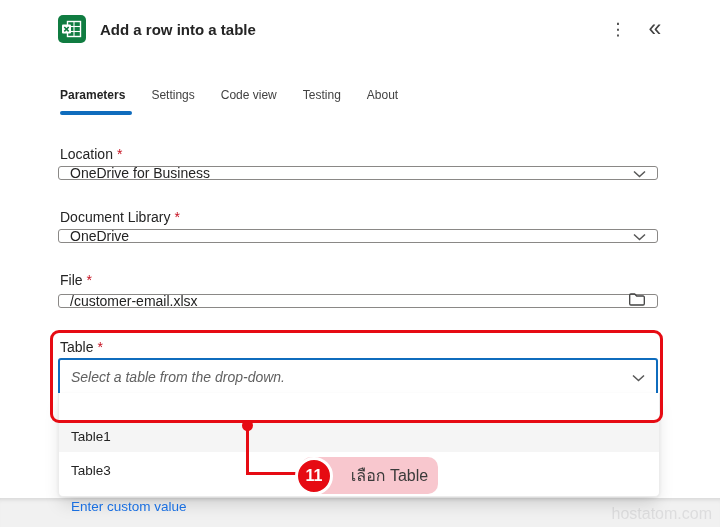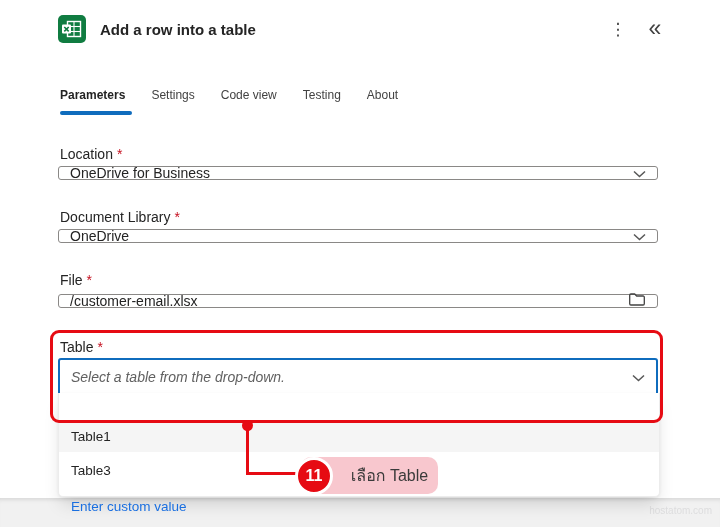--- a/index.html
+++ b/index.html
@@ -55,21 +55,21 @@
   .opt{height:31px;display:flex;align-items:center;padding:0 12px;font-size:13.5px;
        color:#242424;cursor:pointer;}
   .opt.highlighted{background:#f5f5f5;margin-top:28px;}
   .opt-table3{height:37px;}
   .custom-link{height:34px;display:flex;align-items:center;padding:0 12px;font-size:13.5px;
        color:#1a6fe0;cursor:pointer;}
 
   
   .footer{position:absolute;left:0;top:498px;width:720px;height:29px;background:#f1f1f1;
           box-shadow:inset 0 5px 5px -4px rgba(0,0,0,.14);}
-  .watermark{position:absolute;right:8px;top:505px;font-size:10px;color:#ddddde;}
+  .watermark{position:absolute;right:8px;top:505px;font-size:16px;color:#ddddde;}
 </style>
 </head>
 <body>
 
 <div class="screen">
 
   <span class="app-icon">
     <svg width="28" height="28" viewBox="0 0 28 28">
       <rect x="0" y="0" width="28" height="28" rx="5" fill="#107c41"></rect>
       <rect x="9.5" y="6.5" width="13" height="15" fill="none" stroke="#fff" stroke-width="1.4"></rect>

